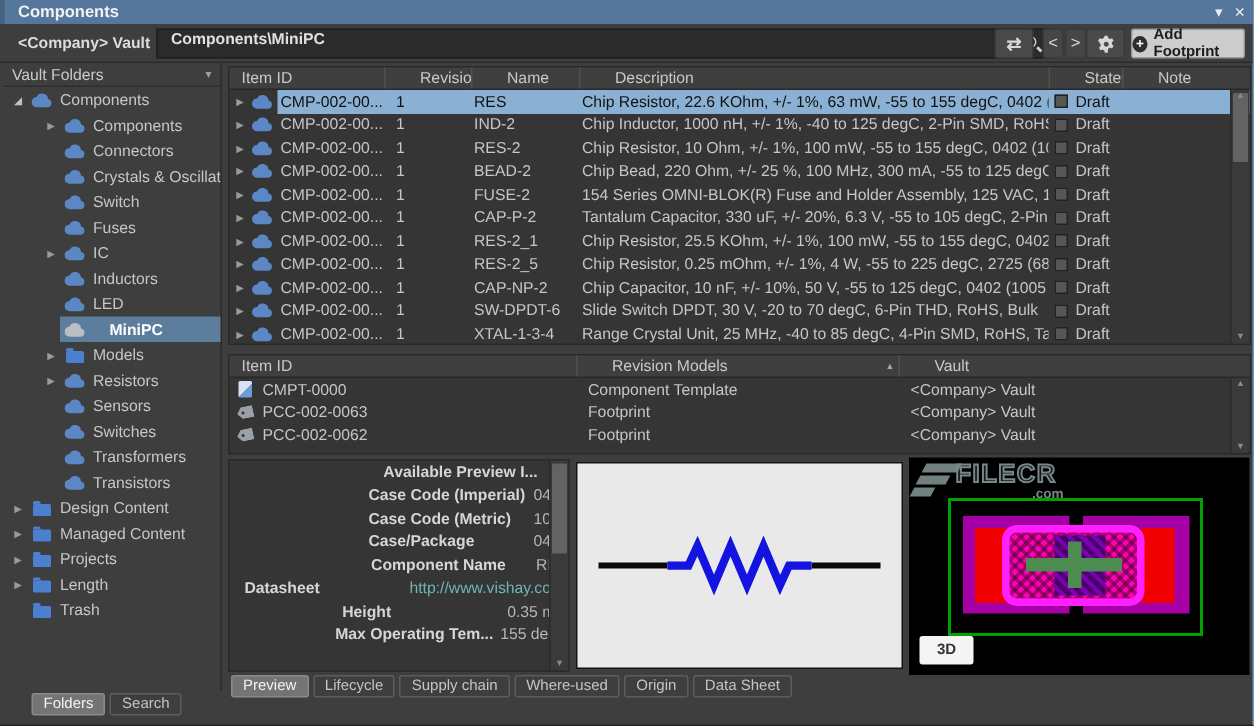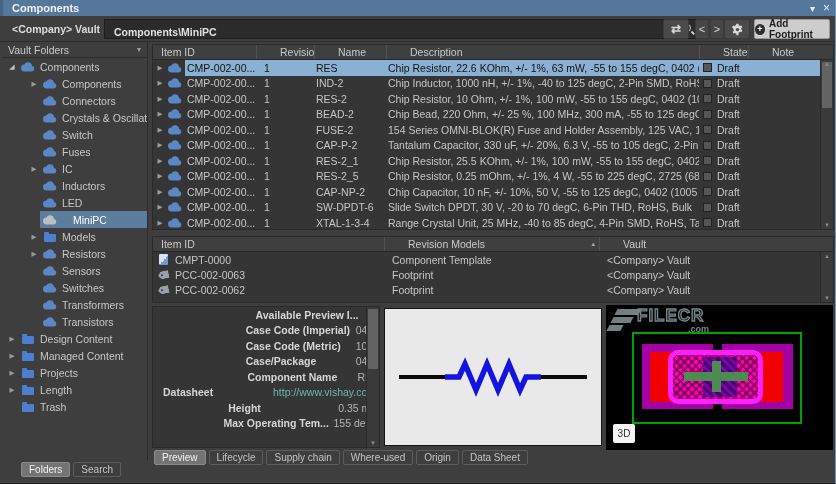--- a/index.html
+++ b/index.html
@@ -10,21 +10,21 @@
   #titlebar{position:absolute;left:0;top:0;width:836px;height:16px;background:#54779b;
             display:flex;align-items:center;padding-left:9px;border-left:3px solid #46637f;}
   #titlebar .t{color:#f2f2f2;font-size:11px;font-weight:bold;}
   #titlebar .ticons{position:absolute;right:6px;top:0;height:16px;display:flex;gap:8px;align-items:center;color:#e8eef5;font-size:10px;}
   
   #toolbar{position:absolute;left:0;top:16px;width:836px;height:26px;background:#3e3e3e;border-bottom:1px solid #2c2c2c;}
   #vaultsel{position:absolute;left:6px;top:3px;height:20px;display:flex;align-items:center;gap:5px;
             color:#dcdcdc;font-size:10.5px;font-weight:bold;padding:0 6px;border-radius:2px;}
   #vaultsel .chev{font-size:8px;color:#cfcfcf;}
   #crumb{position:absolute;left:104px;top:3px;width:596px;height:20px;background:#2b2b2b;border:1px solid #1f1f1f;
-         color:#e0e0e0;font-size:10.5px;font-weight:bold;display:flex;align-items:flex-end;padding-left:9px;}
+         color:#e0e0e0;font-size:10.5px;font-weight:bold;display:flex;align-items:flex-start;padding-left:9px;}
   .mag{position:absolute;right:8px;top:4px;width:8px;height:8px;border:1.6px solid #cfcfcf;border-radius:50%;}
   .mag::after{content:"";position:absolute;left:7px;top:7px;width:4px;height:1.6px;background:#cfcfcf;transform:rotate(45deg);}
   .tbtn{position:absolute;top:3px;height:20px;background:#4a4a4a;border:1px solid #3a3a3a;border-radius:2px;
         display:flex;align-items:center;justify-content:center;color:#d8d8d8;}
   #btn-refresh{left:663px;width:26px;}
   #btn-back{left:695px;width:14px;background:#464646;font-size:11px;}
   #btn-fwd{left:710px;width:14px;background:#464646;font-size:11px;}
   #btn-gear{left:724px;width:26px;}
   #btn-add{position:absolute;left:754px;top:3px;width:76px;height:20px;background:#cdcdcd;border:1px solid #9a9a9a;
            border-radius:2px;display:flex;align-items:center;gap:4px;justify-content:center;
@@ -33,21 +33,21 @@
   
   #sidebar{position:absolute;left:2px;top:42px;width:146px;height:418px;background:#3e3e3e;border-right:1px solid #2b2b2b;}
   #vf-head{height:16px;border-bottom:1px solid #2e2e2e;display:flex;align-items:center;justify-content:space-between;
            padding:0 6px;color:#cacaca;font-size:10.5px;}
   #vf-head .chev{font-size:8px;color:#9f9f9f;}
   .tree-row{height:17px;display:flex;align-items:center;cursor:default;}
   .twisty{width:12px;font-size:6.5px;color:#9b9b9b;text-align:center;flex:0 0 12px;}
   .twisty.open{font-size:7px;color:#c2c2c2;}
   .tree-hl{flex:1;height:17px;display:flex;align-items:center;gap:5px;padding-left:2px;overflow:hidden;}
   .tree-row.sel .tree-hl{background:#5d7d9c;}
-  .tree-row.sel .tree-lb{color:#fff;font-weight:normal;padding-left:11px;}
+  .tree-row.sel .tree-lb{color:#fff;font-weight:bold;padding-left:11px;}
   .tree-ic{width:15px;display:flex;align-items:center;justify-content:center;flex:0 0 15px;}
   .tree-lb{color:#c7c7c7;font-size:10.5px;white-space:nowrap;}
   .folder{width:12px;height:8px;background:#4b7fd0;border-radius:1px;position:relative;margin-top:2px;}
   .folder::before{content:"";position:absolute;left:0;top:-2px;width:5px;height:2px;background:#4b7fd0;border-radius:1px 1px 0 0;}
   
   .gridtbl{position:absolute;background:#353535;border:1px solid #2a2a2a;font-size:10.5px;color:#c6c6c6;}
   #tbl-comp{left:152px;top:44px;width:682px;height:186px;}
   #tbl-models{left:152px;top:236px;width:682px;height:67px;}
   .thead{height:15px;background:#3f3f3f;border-bottom:1px solid #282828;display:flex;color:#c9c9c9;}
   .th{display:flex;align-items:center;padding-left:23px;border-left:1px solid #515151;overflow:hidden;white-space:nowrap;}
@@ -85,22 +85,22 @@
   #fp-red-r{left:155px;top:47px;width:22px;height:50px;background:#f00000;}
   #fp-ring{left:62px;top:45px;width:95px;height:54px;border:5px solid #ff20ff;border-radius:10px;
            background-color:#ff00b4;
            background-image:repeating-linear-gradient(45deg,rgba(60,0,40,.45) 0 2.5px,transparent 2.5px 5.5px),
                             repeating-linear-gradient(-45deg,rgba(60,0,40,.45) 0 2.5px,transparent 2.5px 5.5px);}
   #fp-inner{left:97px;top:52px;width:34px;height:40px;background-color:#7a00b0;
             background-image:repeating-linear-gradient(45deg,rgba(0,0,0,.4) 0 3px,transparent 3px 6px);}
   .fp-cross{background:#4c8c50;}
   #fp-ch{left:78px;top:67px;width:64px;height:9px;}
   #fp-cv{left:106px;top:56px;width:9px;height:31px;}
-  #badge3d{left:7px;top:119px;width:22px;height:19px;background:#f4f4f4;border-radius:2px;color:#333;
-           font-size:10px;font-weight:normal;display:flex;align-items:center;justify-content:center;}
+  #badge3d{left:7px;top:119px;width:36px;height:19px;background:#f4f4f4;border-radius:2px;color:#333;
+           font-size:10px;font-weight:bold;display:flex;align-items:center;justify-content:center;}
   #wm{left:0;top:0;width:160px;height:34px;color:#76878a;}
   #wm .bar{position:absolute;width:24px;height:6px;background:#70817f;transform:skewX(-28deg);}
   #wm-text{position:absolute;left:31px;top:1px;font-size:17px;font-weight:bold;letter-spacing:1px;
            color:rgba(118,135,138,0.18);-webkit-text-stroke:1.3px #76878a;}
   #wm-com{position:absolute;left:82px;top:19px;font-size:9px;color:#76878a;font-weight:bold;}
   
   .tabbar{position:absolute;display:flex;gap:3px;}
   #detail-tabs{left:154px;top:450px;}
   #side-tabs{left:21px;top:462px;}
   .tab{height:15px;padding:1px 7px 2px 7px;background:#3e3e3e;border:1px solid #5c5c5c;border-radius:2px;

